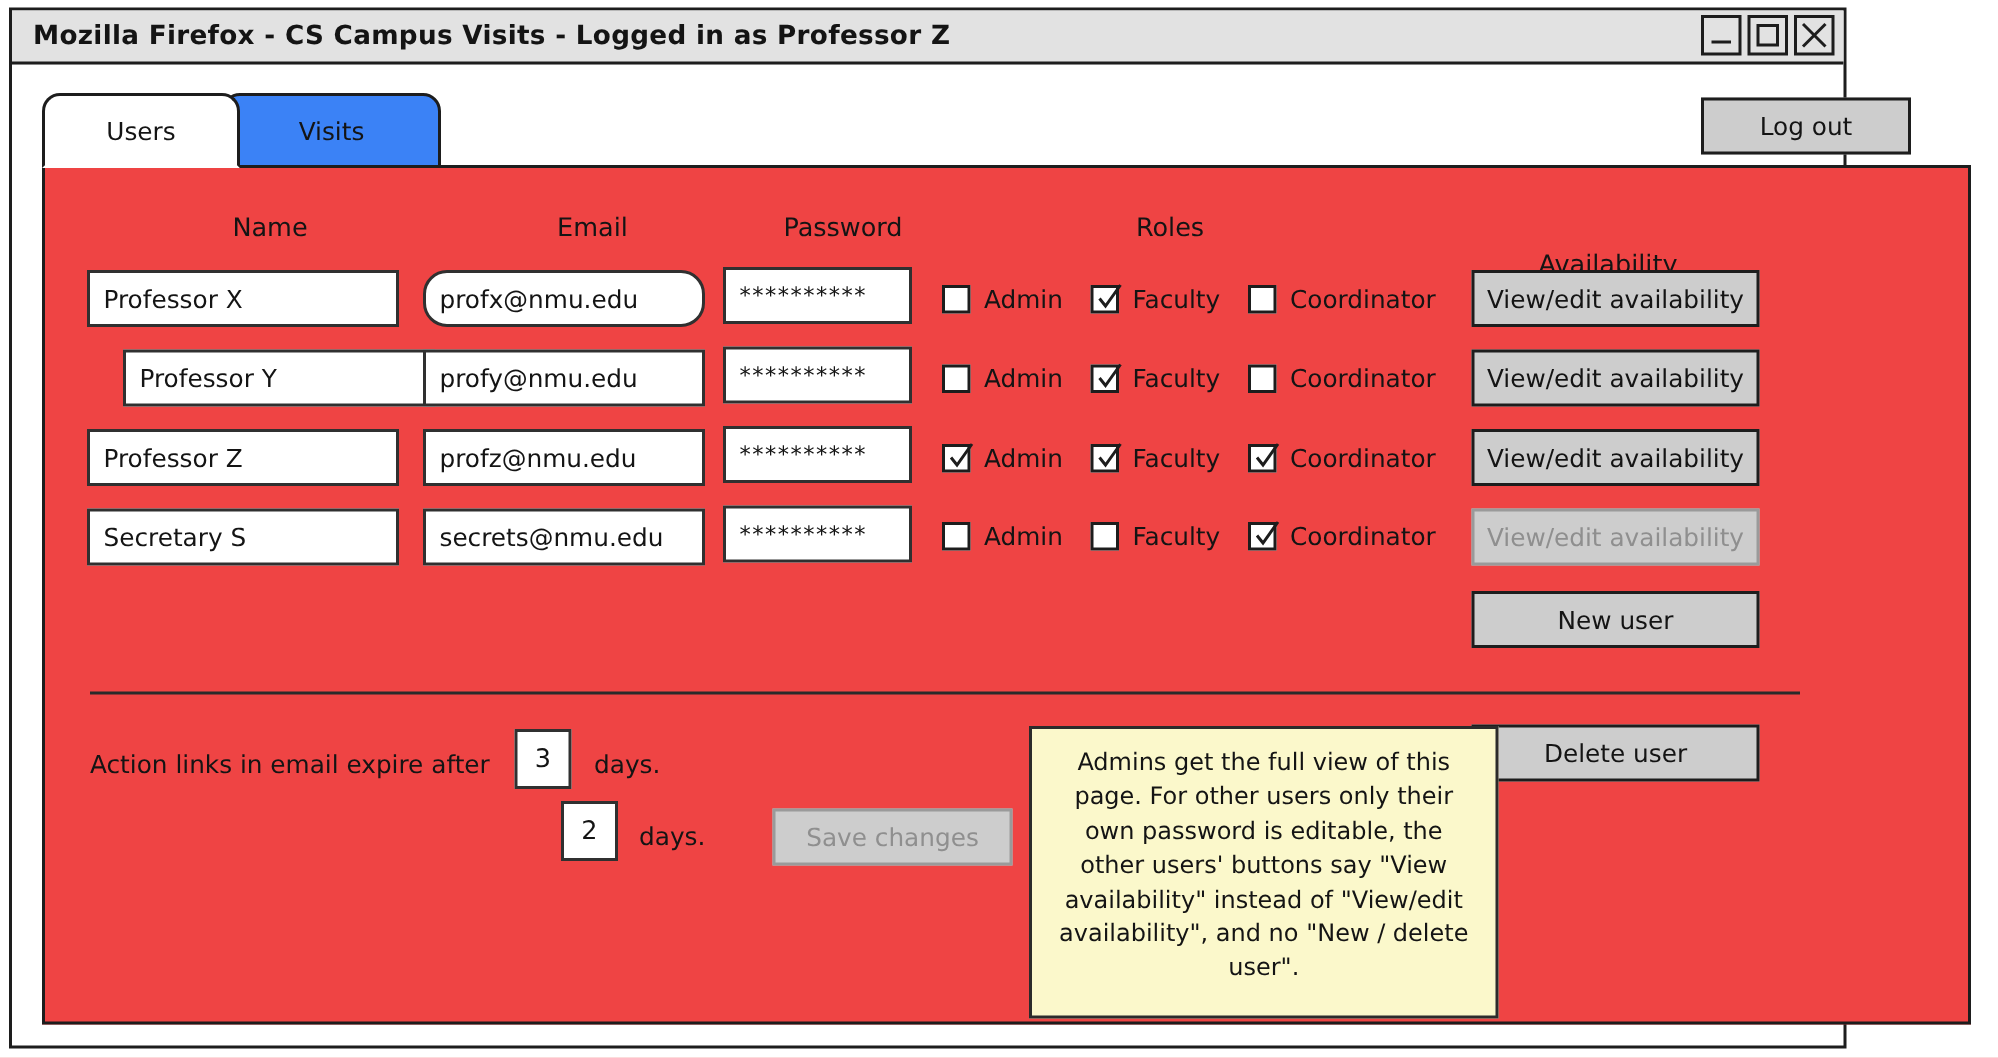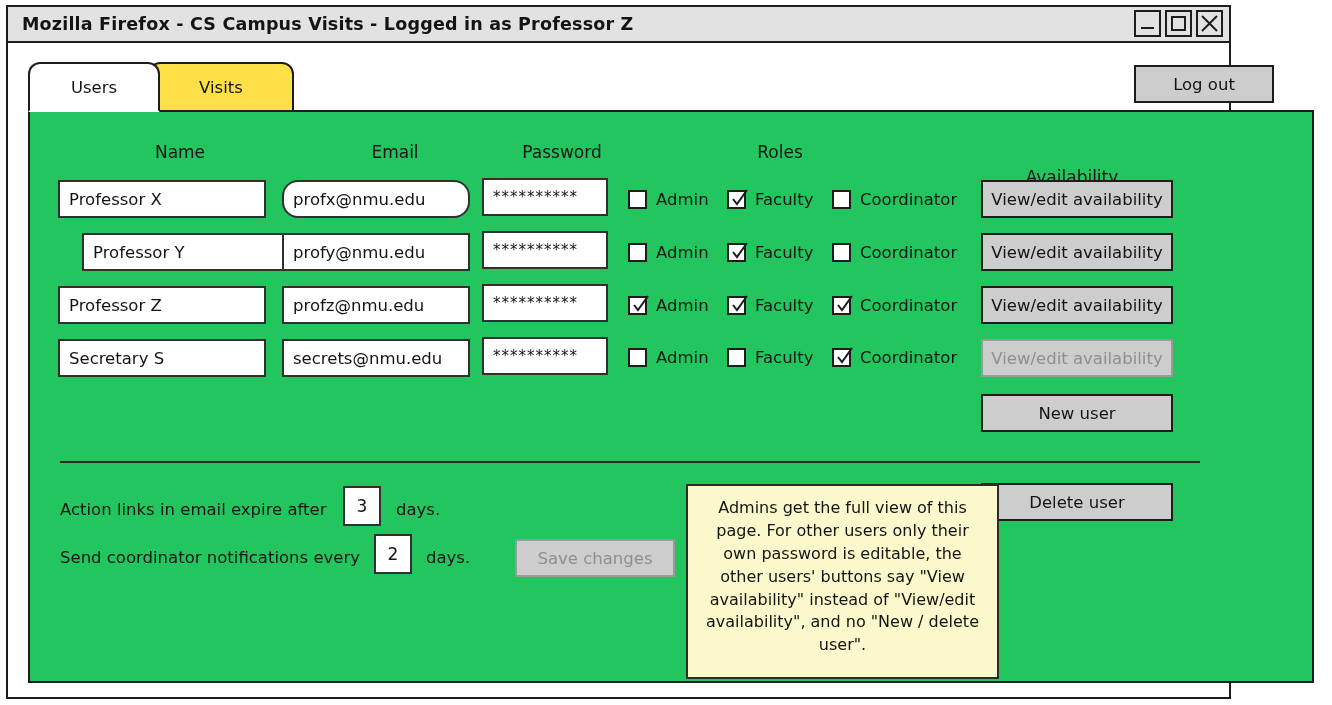--- a/index.html
+++ b/index.html
@@ -90,33 +90,33 @@
   .tab-users {
     left: 0;
     width: 132px;
     background: #ffffff;
     border-bottom: 2px solid #ffffff;
     z-index: 3;
   }
   .tab-visits {
     left: 120px;
     width: 146px;
-    background: #fde047;
+    background: #3b82f6;
     z-index: 2;
   }
 
   
   .panel {
     position: absolute;
     left: 20px;
     top: 103px;
     width: 1286px;
     height: 573px;
     border: 2px solid #1d1d1d;
-    background: #22c55e;
+    background: #ef4444;
     box-sizing: border-box;
     z-index: 1;
   }
 
   
   .btn {
     position: absolute;
     border: 2px solid #1d1d1d;
     background: #cdcdcd;
     box-sizing: border-box;
@@ -368,21 +368,20 @@
       <div class="divider"></div>
 
       <div class="btn" style="left:951px; top:371px; width:192px; height:38px;">
         <span>Delete user</span>
       </div>
 
       <div class="label" style="left:30px; top:388px;">Action links in email expire after</div>
       <div class="field num" style="left:313px; top:374px; width:38px; height:40px;">3</div>
       <div class="label" style="left:366px; top:388px;">days.</div>
 
-      <div class="label" style="left:30px; top:436px;">Send coordinator notifications every</div>
       <div class="field num" style="left:344px; top:422px; width:38px; height:40px;">2</div>
       <div class="label" style="left:396px; top:436px;">days.</div>
 
       <div class="btn disabled" style="left:485px; top:427px; width:160px; height:38px;align-items:center;">
         <span>Save changes</span>
       </div>
     </div>
 
     <div class="note">
       <span>Admins get the full view of this page. For other users only their own password is editable, the other users' buttons say "View availability" instead of "View/edit availability", and no "New / delete user".</span>

